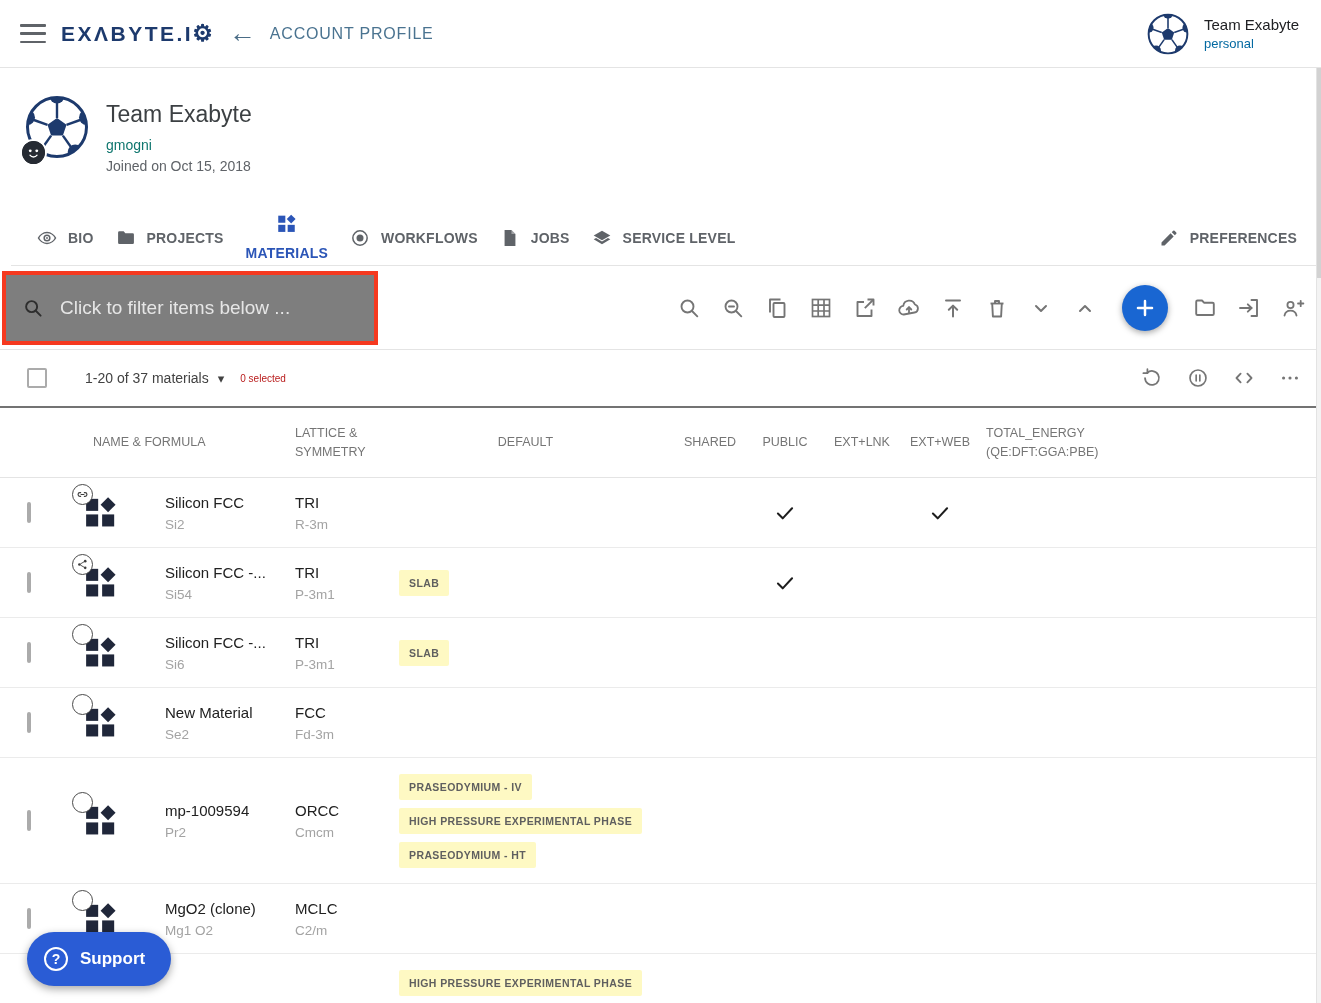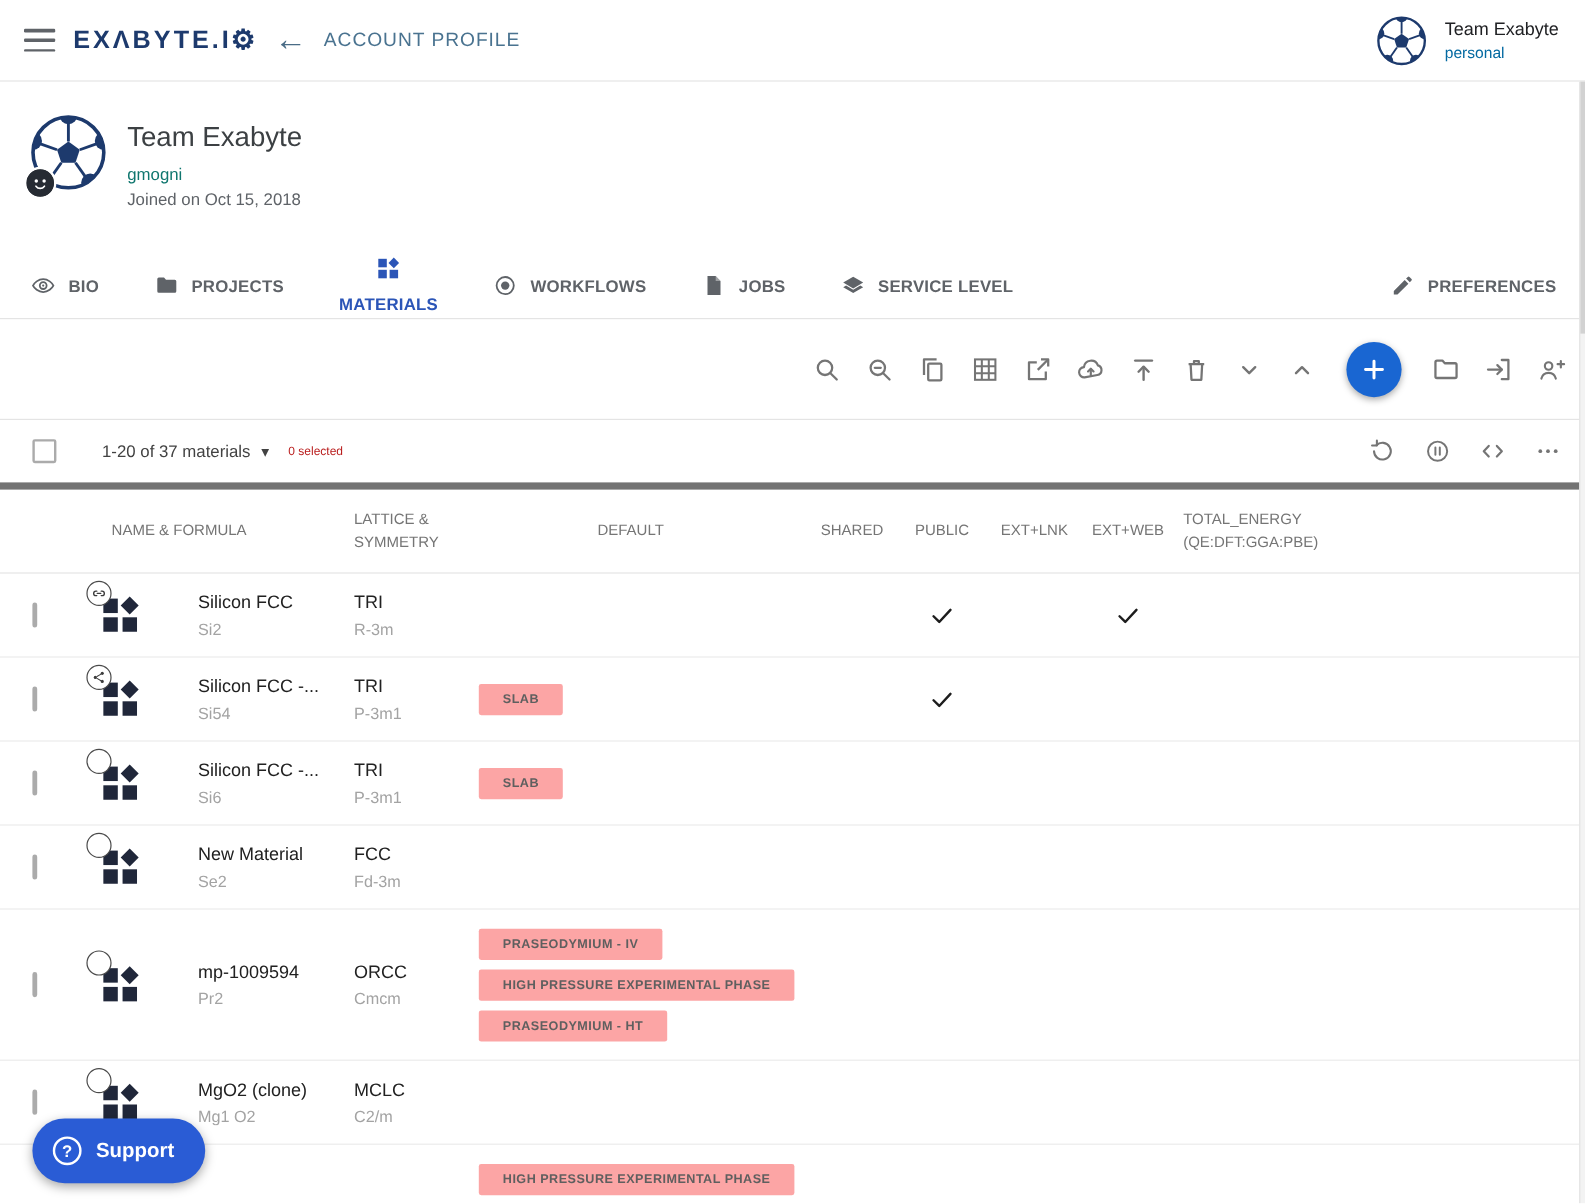--- a/index.html
+++ b/index.html
@@ -23,39 +23,39 @@
   
   .profile { height:142px; display:flex; padding:27px 0 0 25px; gap:17px; }
   .avatar-wrap { position:relative; width:64px; height:64px; flex:none; }
   .avatar-lg { width:64px; height:64px; }
   .avatar-badge { position:absolute; left:-5px; bottom:-7px; width:27px; height:27px; border-radius:50%; border:2px solid #fff; overflow:hidden; background:#262b33; }
   .profile-info h1 { font-size:23px; font-weight:400; color:#3c4043; margin-top:6px; }
   .profile-info .username { font-size:14px; color:#0f766e; margin-top:9px; }
   .profile-info .joined { font-size:14px; color:#5f6368; margin-top:5px; }
 
   
-  .tabs { height:56px; border-bottom:1px solid #e4e4e4; display:flex; align-items:center; padding:0 24px 0 26px; gap:46px; }
+  .tabs { height:56px; border-bottom:1px solid #e4e4e4; display:flex; align-items:center; padding:0 24px 0 26px; gap:22px;margin-left:11px; }
   .tab { display:flex; align-items:center; gap:11px; font-size:14px; font-weight:600; letter-spacing:.2px; color:#5f6368; cursor:pointer; white-space:nowrap; }
   .tab svg { width:20px; height:20px; display:block; }
   .tab.active { color:#2b55b7;flex-direction:column; }
   .tab.pref { margin-left:auto; }
 
   
   .toolbar { position:relative; height:84px; border-bottom:1px solid #e4e4e4; }
   .filter-box { position:absolute; left:2px; top:5px; width:376px; height:74px; background:#7e7e7e; border:4px solid #f5391f; display:flex; align-items:center; gap:16px; padding:0 16px; cursor:text; }
   .filter-box svg { width:22px; height:22px; flex:none; }
   .filter-placeholder { font-size:19px; color:#e6e6e6; white-space:nowrap; }
   .toolbar-icons { position:absolute; right:16px; top:0; height:100%; display:flex; align-items:center; gap:20px; }
   .ticon { width:24px; height:24px; color:#757575; cursor:pointer; }
   .ticon svg { width:100%; height:100%; display:block; }
   .fab { width:46px; height:46px; border-radius:50%; border:none; background:#1966d2; display:flex; align-items:center; justify-content:center; margin:0 5px; box-shadow:0 2px 6px rgba(0,0,0,.35); cursor:pointer; }
   .fab svg { width:26px; height:26px; }
 
   
-  .listbar { height:58px; border-bottom:6px solid #737373; display:flex; align-items:center; padding:0 20px 0 27px; }
+  .listbar { height:58px; border-bottom:2px solid #737373; display:flex; align-items:center; padding:0 20px 0 27px; }
   .checkbox { width:20px; height:20px; border:2px solid #ababab; border-radius:2px; background:#fff; flex:none; cursor:pointer; }
   .count { margin-left:38px; font-size:14px; color:#424242; display:flex; align-items:center; gap:9px; cursor:pointer; }
   .caret { font-size:13px; color:#424242; }
   .selected { margin-left:16px; font-size:10px; color:#b91c1c; }
   .listbar-icons { margin-left:auto; display:flex; align-items:center; gap:24px; }
   .listbar-icons .ticon { width:22px; height:22px; }
 
   
   .thead { display:grid; grid-template-columns:62px 213px 102px 297px 72px 78px 76px 80px 84px 150px 1fr;
            height:70px; border-bottom:1px solid #e4e4e4; align-items:center; font-size:12.5px; color:#757575; }
@@ -73,21 +73,21 @@
   .icon-cell { display:flex; justify-content:center; }
   .icon-wrap { position:relative; width:34px; height:34px; }
   .mat-icon { width:34px; height:34px; color:#20273a; display:block; }
   .badge { position:absolute; left:-12px; top:-12px; width:21px; height:21px; border-radius:50%; background:#fff; border:1.5px solid #4a4a4a; color:#3c3c3c; display:flex; align-items:center; justify-content:center; }
   .badge svg { width:13px; height:13px; }
   .name-cell { padding-left:25px; overflow:hidden; }
   .prim { font-size:15px; color:#212121; white-space:nowrap; }
   .sub { font-size:13.5px; color:#a3a3a3; margin-top:6px; white-space:nowrap; }
   .lat-cell { padding-left:20px; }
   .tags-cell { padding-left:22px; display:flex; flex-direction:column; align-items:flex-start; gap:8px; }
-  .tag { background:#fca5a5; color:#5f5f5f; font-size:10.5px; font-weight:700; letter-spacing:.4px; padding:7px 20px; border-radius:2px; white-space:nowrap; }
+  .tag { background:#fef9c3; color:#5f5f5f; font-size:10.5px; font-weight:700; letter-spacing:.4px; padding:7px 10px; border-radius:2px; white-space:nowrap; }
   .flag-cell { display:flex; justify-content:center; }
   .flag-cell svg { width:22px; height:22px; }
   .row--tall { min-height:126px; }
   .row--partial { min-height:122px; align-items:start; padding-top:16px; }
   .row--partial .checkbox, .row--partial .icon-wrap { visibility:hidden; }
 
   
   .support-btn { position:absolute; left:27px; top:932px; height:54px; padding:0 26px 0 17px; border-radius:27px;
                  background:#2a5cd5; color:#fff; display:flex; align-items:center; gap:12px; font-size:17px; font-weight:700;
                  border:none; box-shadow:0 3px 9px rgba(0,0,0,.35); cursor:pointer; }
@@ -232,20 +232,27 @@
     </div>
     <div class="tab pref">
       <svg viewBox="0 0 24 24" fill="currentColor">
           <path d="M3 17.3V21h3.7L17.6 10.1l-3.7-3.7L3 17.3zM20.7 7a1.2 1.2 0 000-1.7l-2-2a1.2 1.2 0 00-1.7 0L15.3 5l3.7 3.7z"></path>
         </svg>
       <span>PREFERENCES</span>
     </div>
   </nav>
 
   <section class="toolbar">
+    <div class="filter-box">
+      <svg viewBox="0 0 24 24" fill="none" stroke="#2e2e2e" stroke-width="2.1" stroke-linecap="round">
+          <circle cx="10.5" cy="10.5" r="6"></circle>
+          <path d="M15 15l5.3 5.3"></path>
+        </svg>
+      <span class="filter-placeholder">Click to filter items below ...</span>
+    </div>
     <div class="toolbar-icons">
       <span class="ticon">
           <svg viewBox="0 0 24 24" fill="none" stroke="currentColor" stroke-width="1.9" stroke-linecap="round">
             <circle cx="10.5" cy="10.5" r="6"></circle>
             <path d="M15 15l5.3 5.3"></path>
           </svg>
         </span>
       <span class="ticon">
           <svg viewBox="0 0 24 24" fill="none" stroke="currentColor" stroke-width="1.9" stroke-linecap="round">
             <circle cx="10.5" cy="10.5" r="6"></circle>

